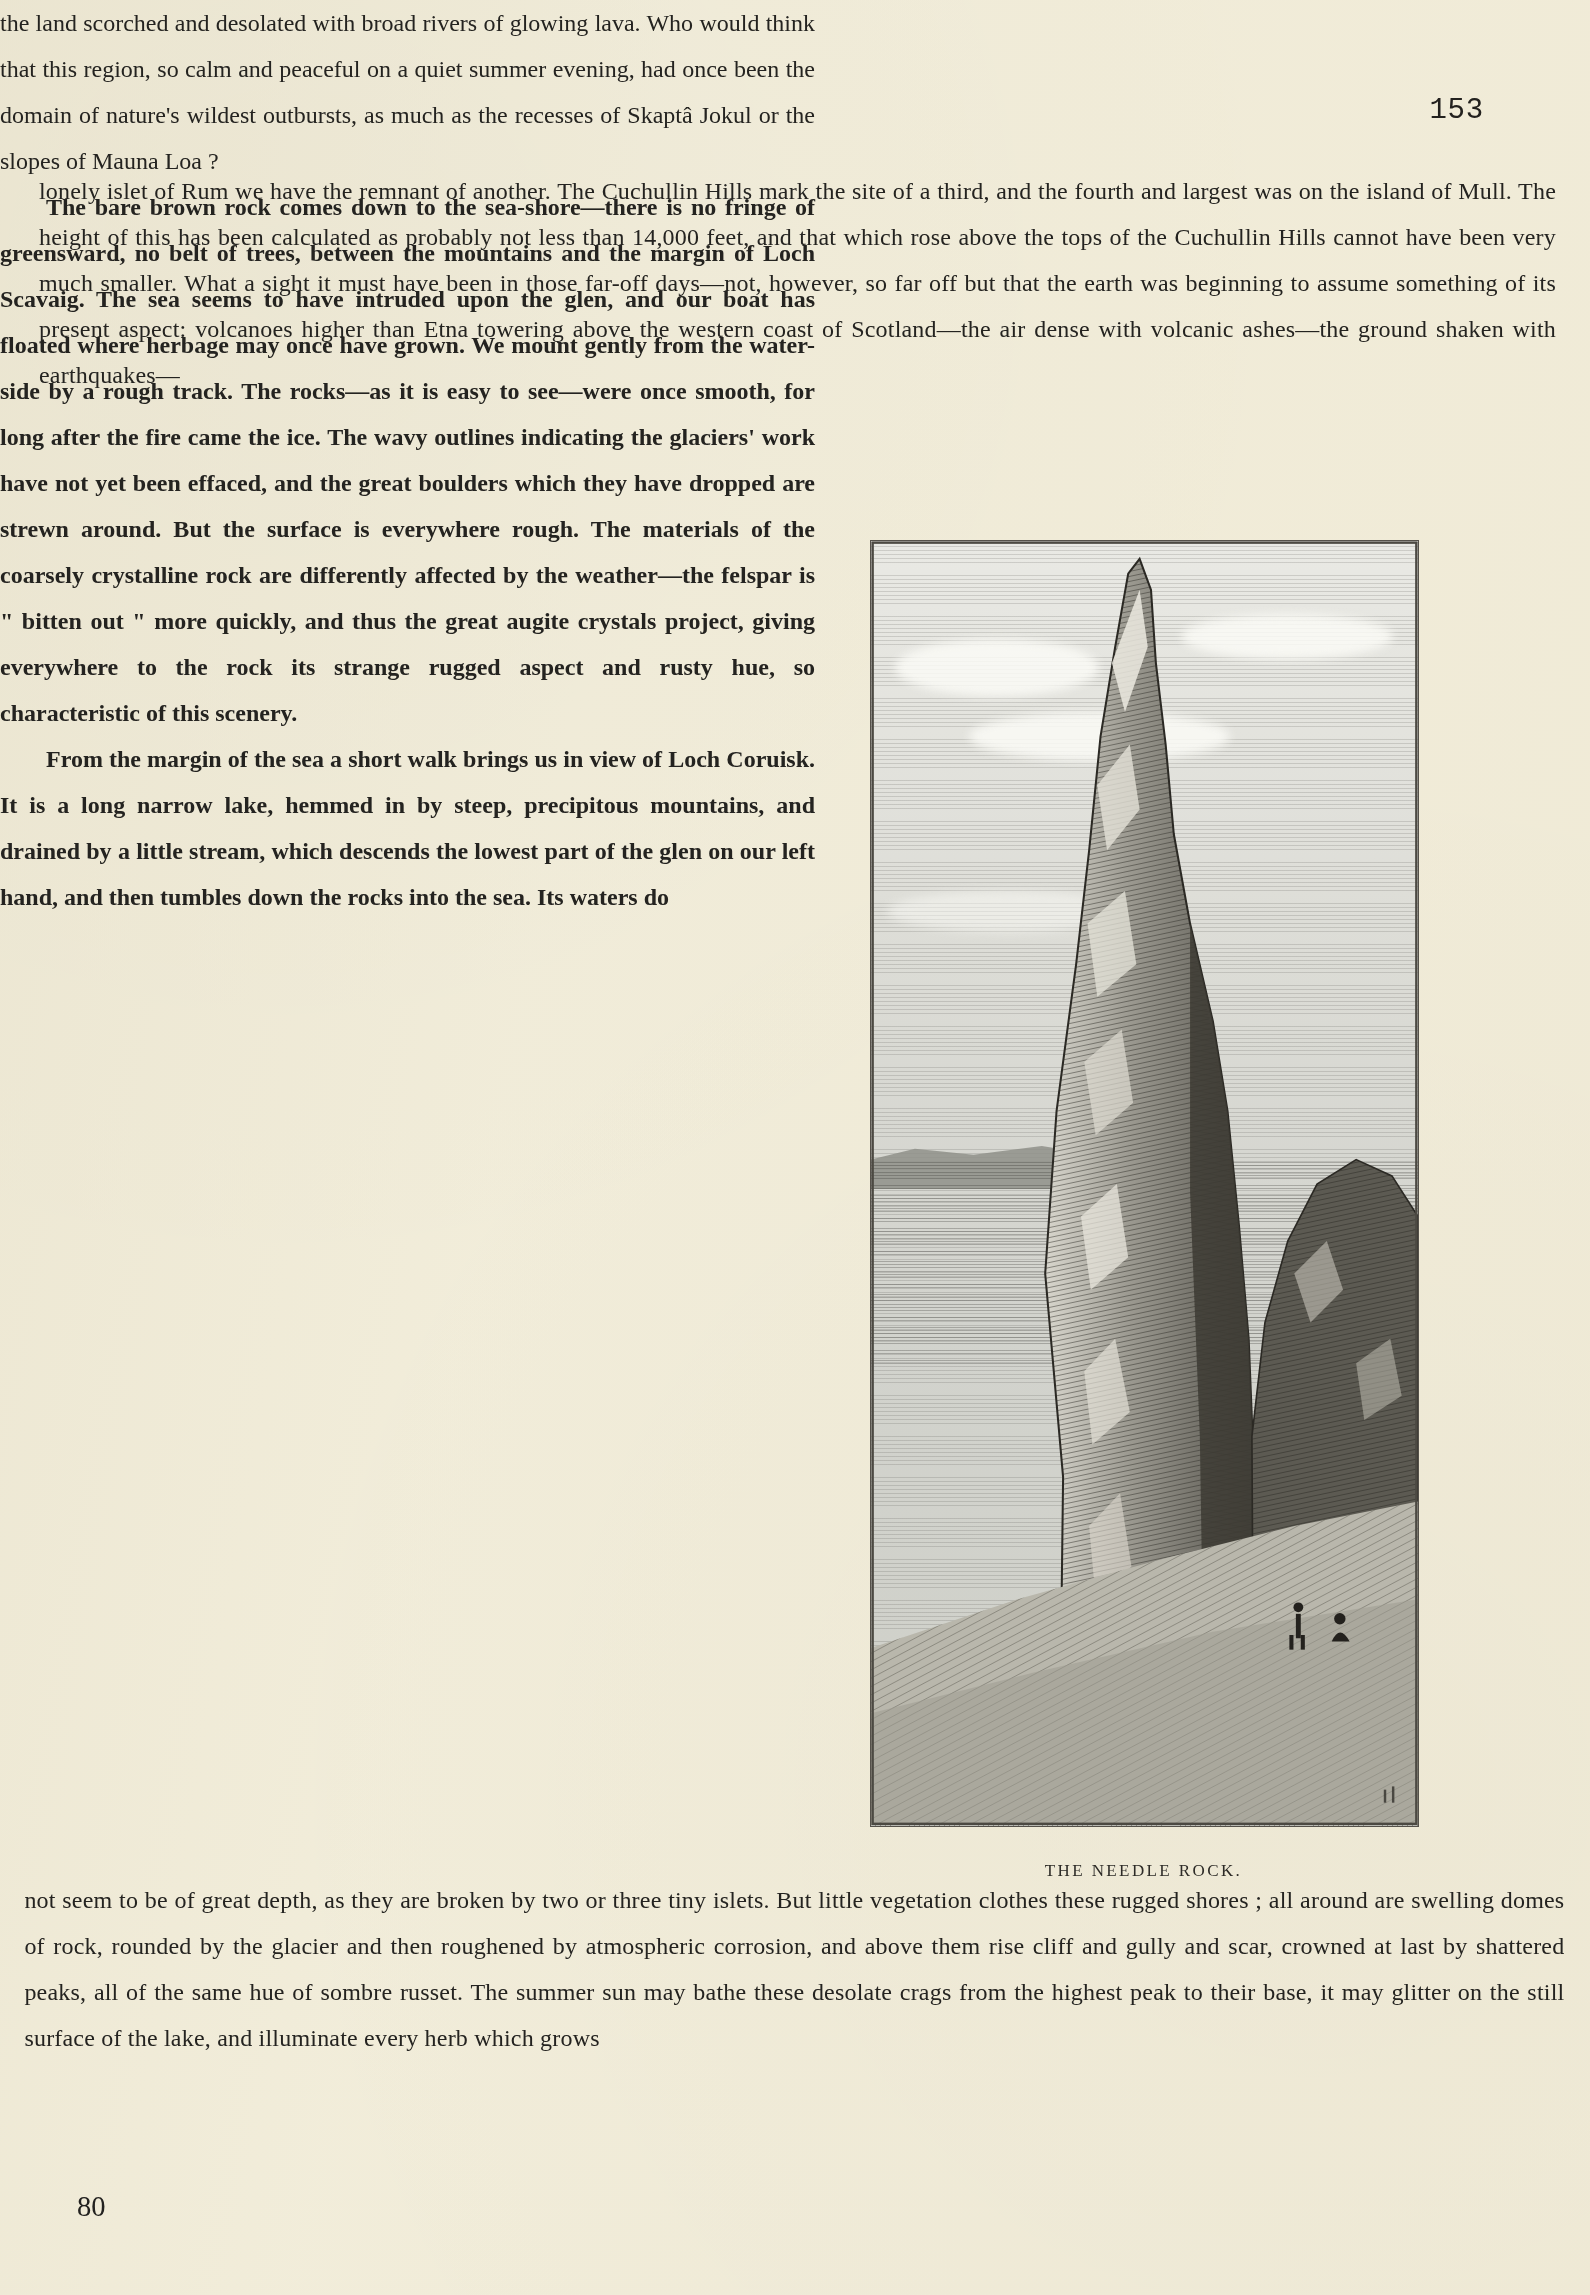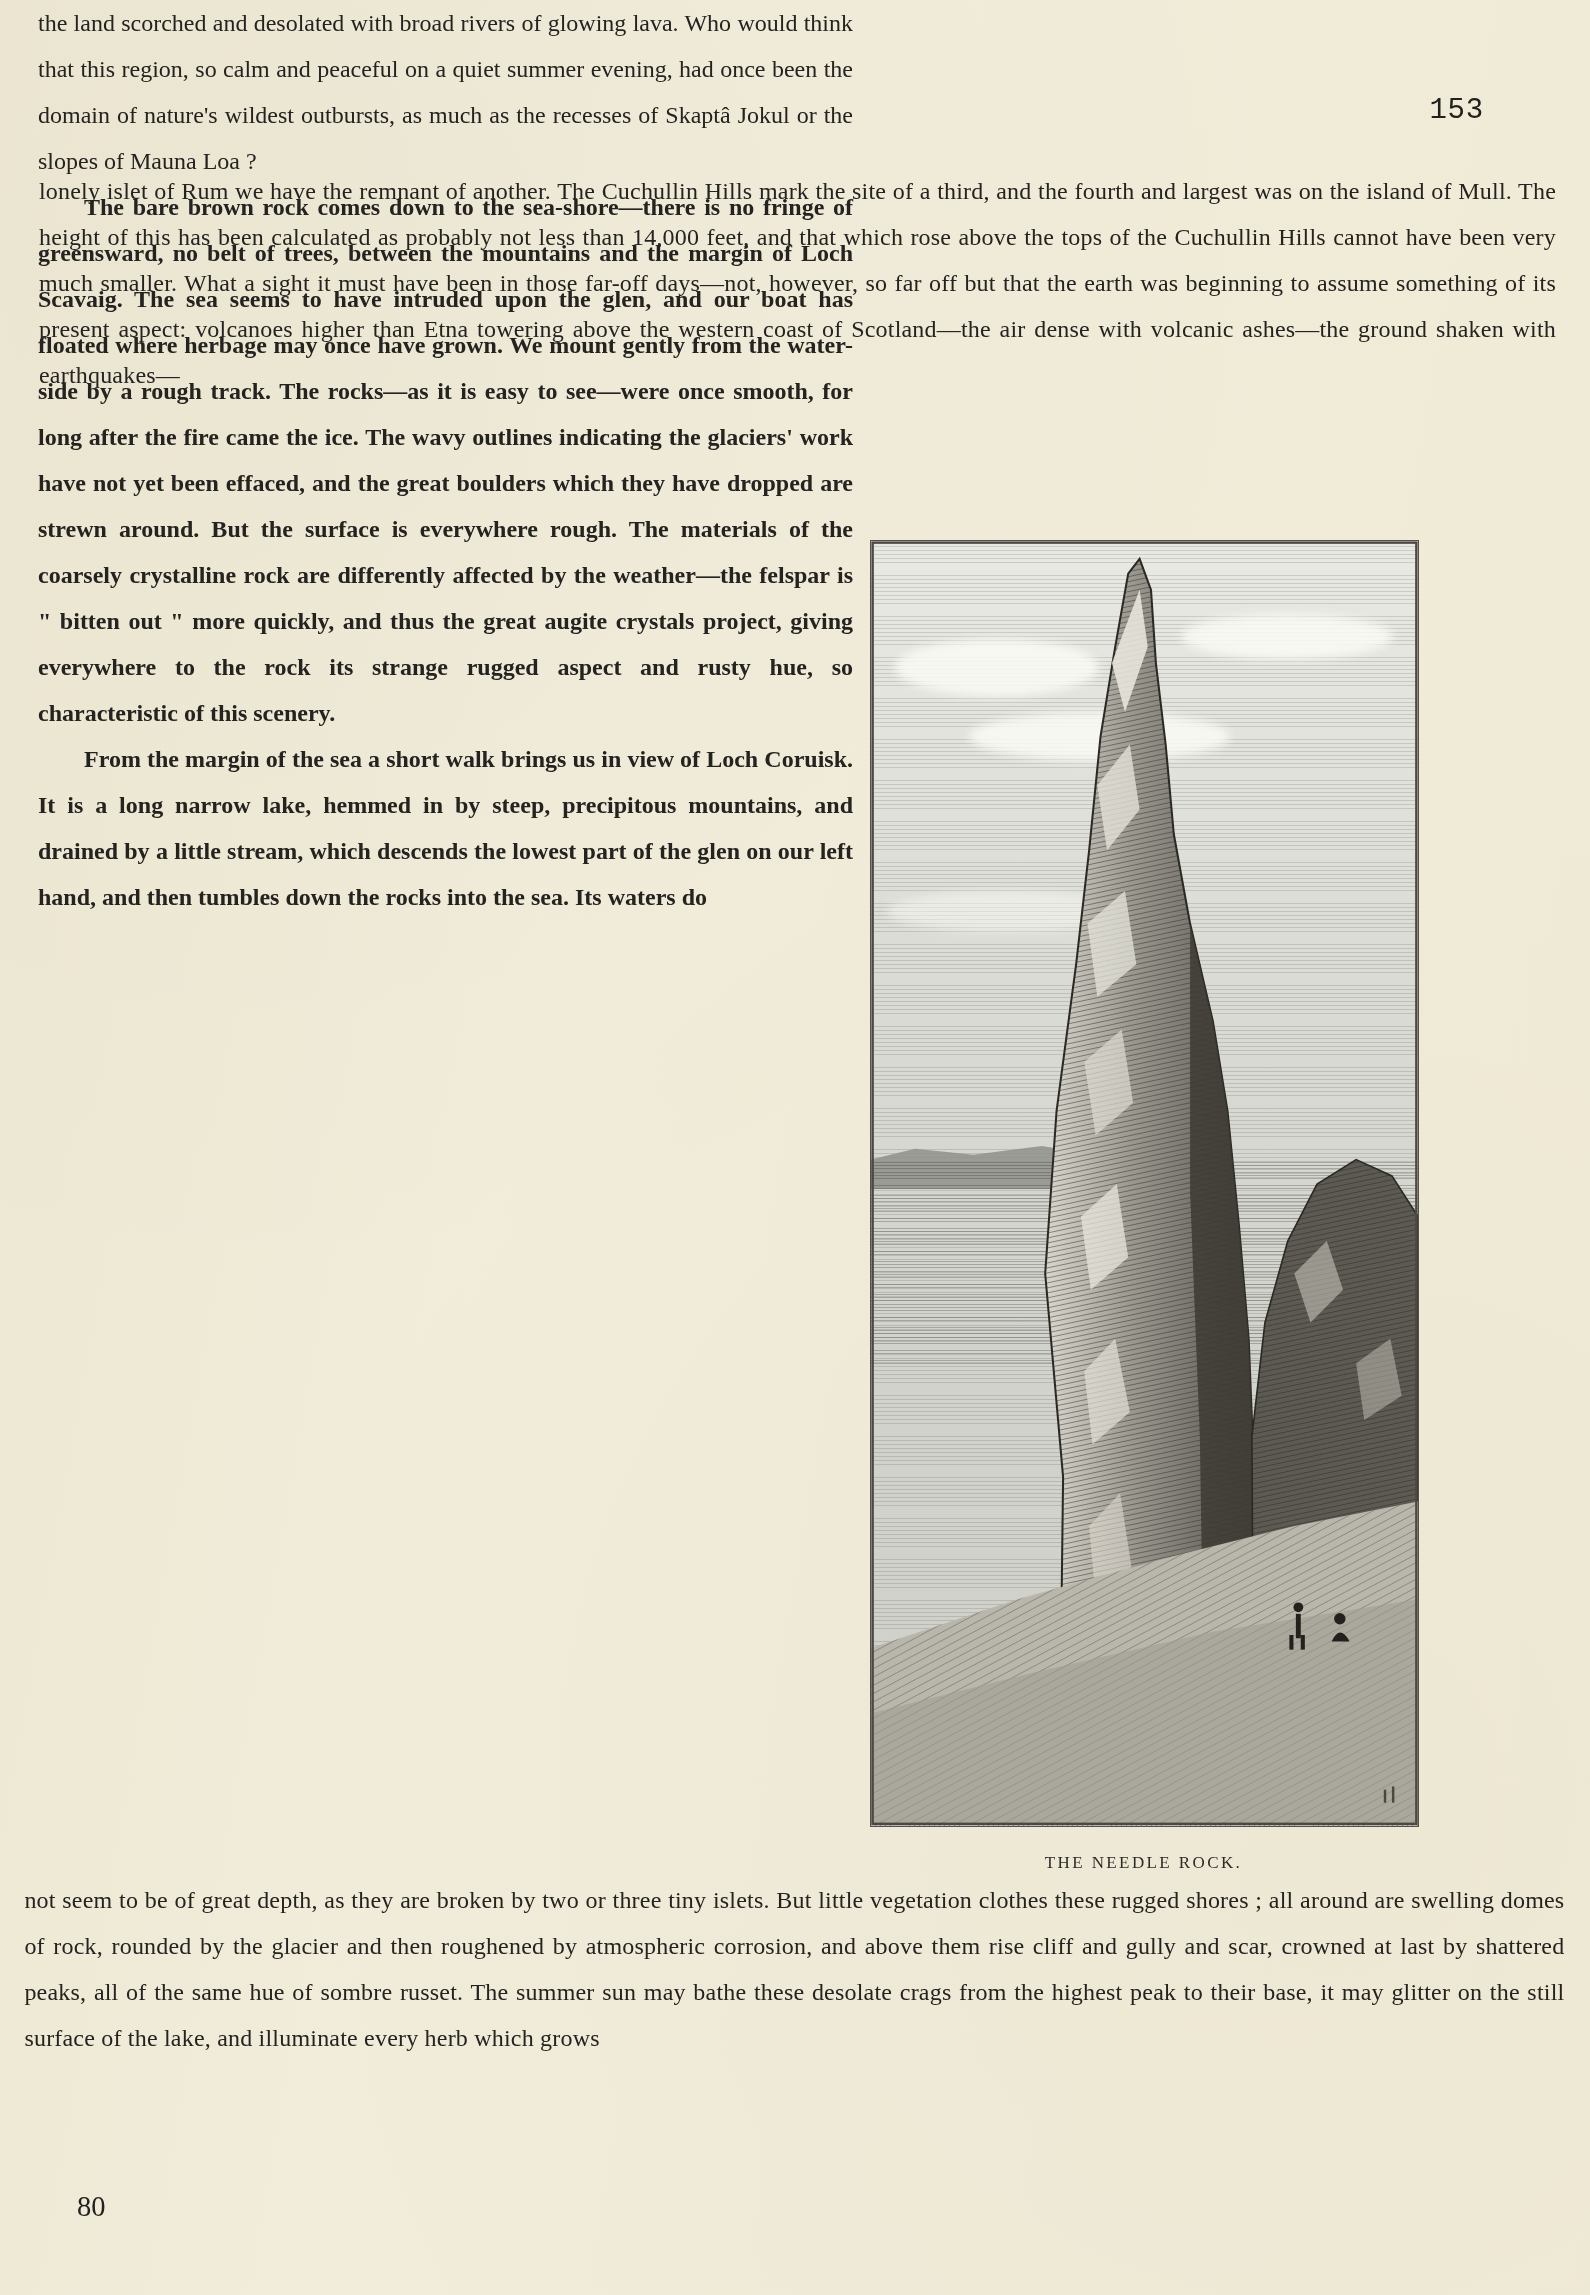--- a/index.html
+++ b/index.html
@@ -70,21 +70,20 @@
   }
   #para-top {
     left: 39px;
     top: 168px;
     width: 1517px;
   }
   #para-left {
     left: 39px;
     top: 505px;
     width: 815px;
-    padding-left: 38px;
   }
   #para-bottom {
     left: 24.4px;
     top: 1877px;
     width: 1540px;
   }
   .indent {
     text-indent: 46px;
     font-weight: bold;
   }
@@ -101,21 +100,21 @@
   }
   .plate {
     position: relative;
     width: 547px;
     height: 1285px;
     border: 1.6px solid #55514a;
     background: #cfd0cb;
     overflow: hidden;
   }
   .caption {
-    margin-top: 26px;
+    margin-top: 34px;
     text-align: center;
     font-size: 17px;
     letter-spacing: 2.4px;
     color: #2d2b27;
     font-variant: small-caps;
   }
 
   
   .sky {
     position: absolute;

